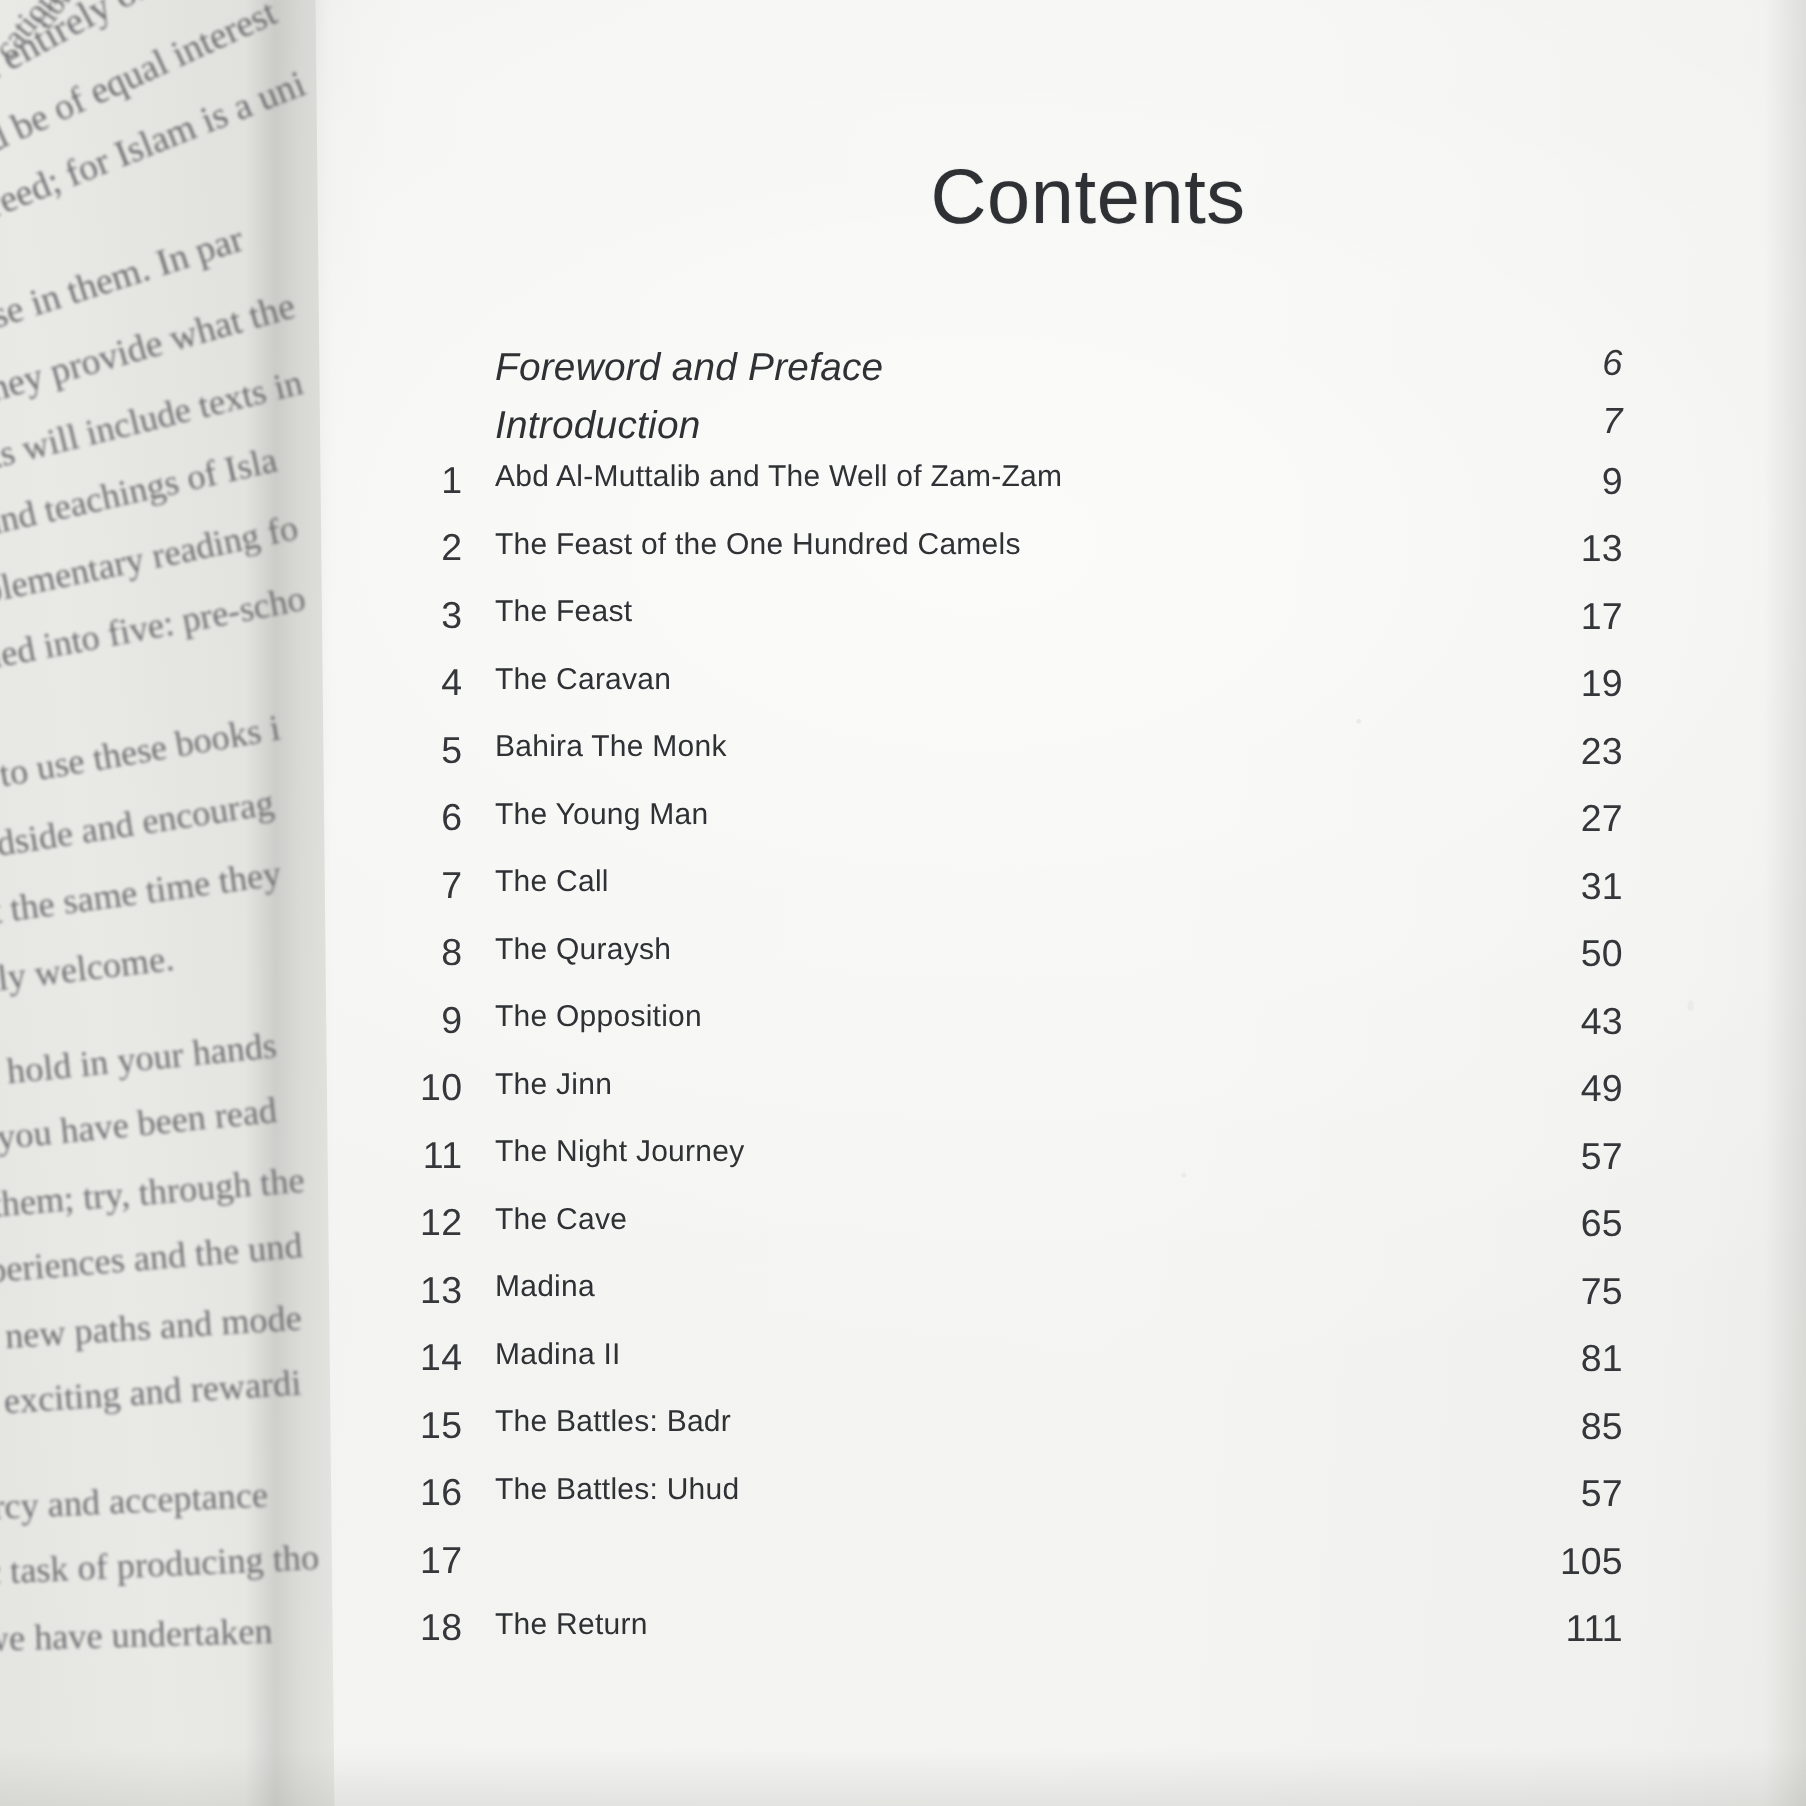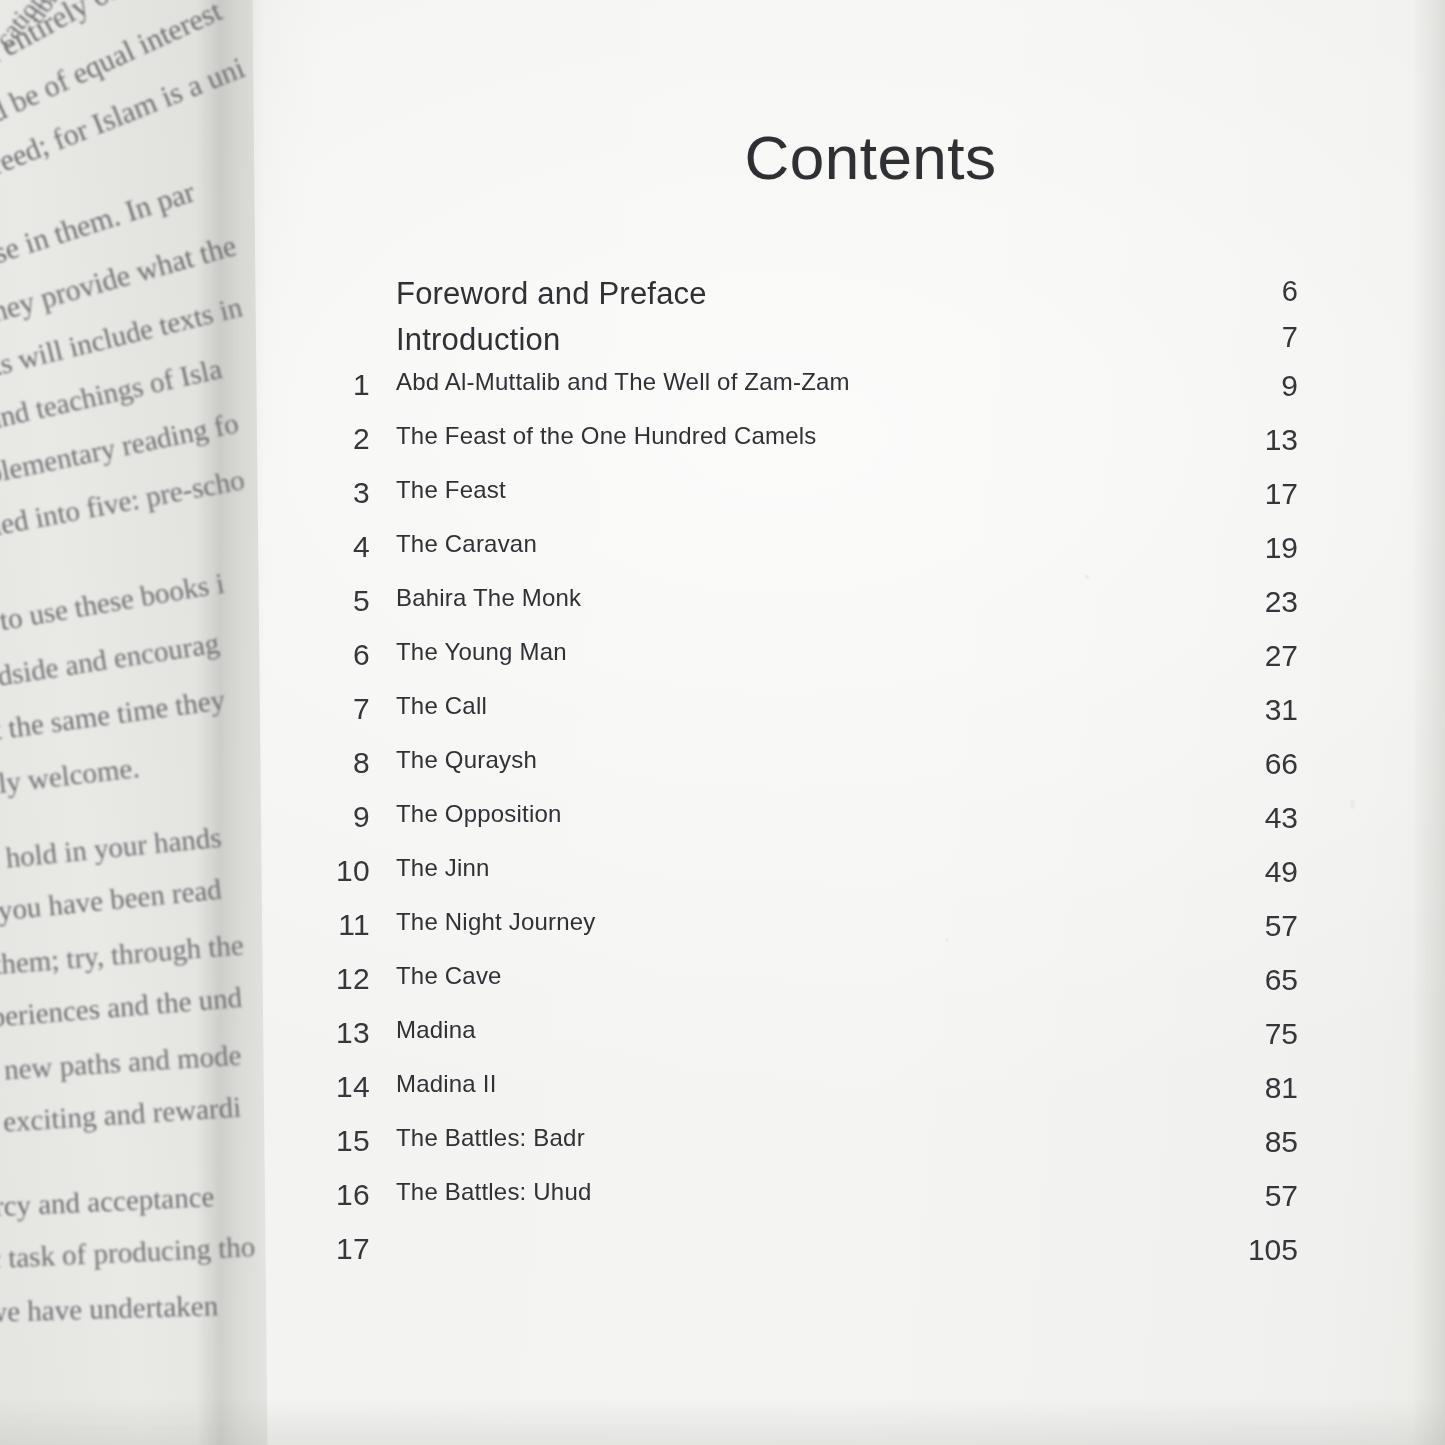--- a/index.html
+++ b/index.html
@@ -104,20 +104,21 @@
     width: 1000px;
   }
   .toc-row {
     position: relative;
     height: 54px;
     display: flex;
     align-items: flex-start;
   }
   .toc-row.front {
     height: 46px;
+    font-style: italic;
   }
   .num {
     width: 78px;
     text-align: right;
     padding-right: 26px;
     font-size: 30px;
     color: #35373b;
     font-weight: 300;
     letter-spacing: 0.3px;
   }
@@ -257,21 +258,21 @@
       <div class="page">27</div>
     </div>
     <div class="toc-row">
       <div class="num">7</div>
       <div class="title">The Call</div>
       <div class="page">31</div>
     </div>
     <div class="toc-row">
       <div class="num">8</div>
       <div class="title">The Quraysh</div>
-      <div class="page">66</div>
+      <div class="page">50</div>
     </div>
     <div class="toc-row">
       <div class="num">9</div>
       <div class="title">The Opposition</div>
       <div class="page">43</div>
     </div>
     <div class="toc-row">
       <div class="num">10</div>
       <div class="title">The Jinn</div>
       <div class="page">49</div>
@@ -303,20 +304,25 @@
     </div>
     <div class="toc-row">
       <div class="num">16</div>
       <div class="title">The Battles: Uhud</div>
       <div class="page">57</div>
     </div>
     <div class="toc-row">
       <div class="num">17</div>
       <div class="page">105</div>
     </div>
+    <div class="toc-row">
+      <div class="num">18</div>
+      <div class="title">The Return</div>
+      <div class="page">111</div>
+    </div>
 
   </div>
 
   <div class="speck" style="left:1085px; top:575px; width:4px; height:4px; opacity:.35;"></div>
   <div class="speck" style="left:945px;  top:938px; width:4px; height:4px; opacity:.3;"></div>
   <div class="speck" style="left:1350px; top:800px; width:5px; height:9px; opacity:.25;"></div>
 
   <div class="edge-shadow-right"></div>
   <div class="bottom-shadow"></div>
 </div>

